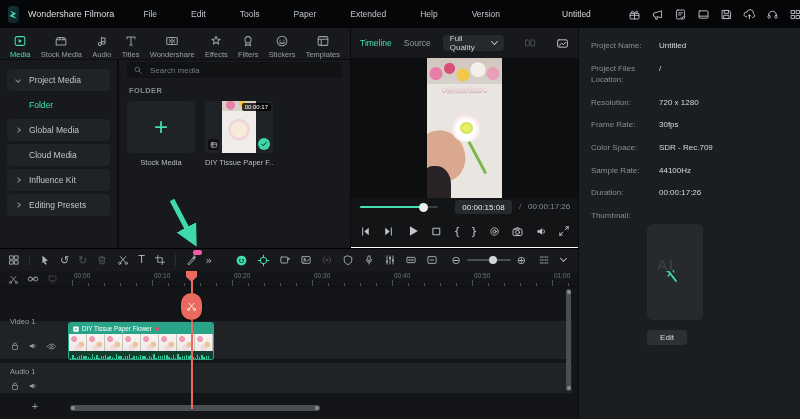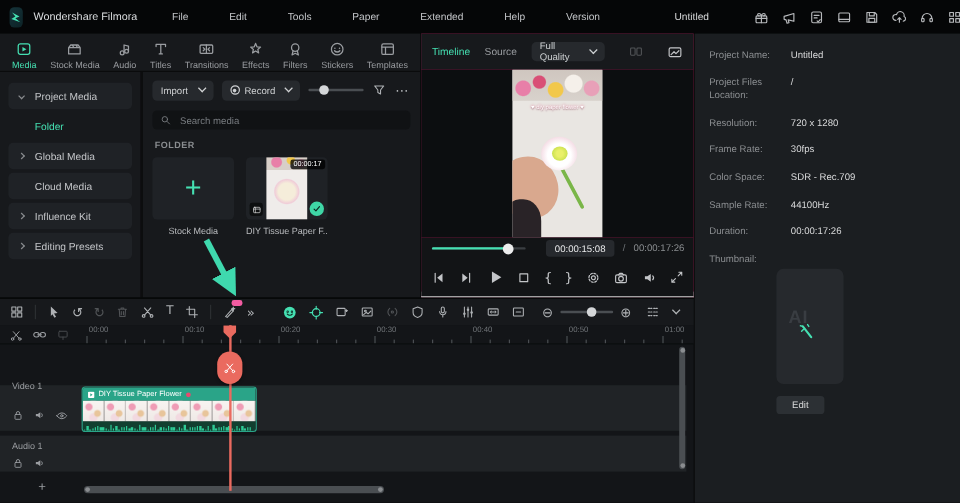--- a/index.html
+++ b/index.html
@@ -263,21 +263,21 @@
         <svg class="ic" width="14" height="14" viewBox="0 0 16 16">
           <path d="M3.5 5.5V3.5h9v2M8 3.5v9M6.5 12.5h3"></path>
         </svg>
         <span>Titles</span>
       </div>
       <div class="tab">
         <svg class="ic" width="14" height="14" viewBox="0 0 16 16">
           <rect x="2" y="4" width="12" height="8" rx="1"></rect>
           <path d="M8 4v8M5 6.5L6.5 8 5 9.5M11 6.5L9.5 8 11 9.5"></path>
         </svg>
-        <span>Transitions</span>
+        <span>Wondershare</span>
       </div>
       <div class="tab">
         <svg class="ic" width="14" height="14" viewBox="0 0 16 16">
           <path d="M8 2.5l1.3 3.2 3.4.3-2.6 2.2.8 3.3L8 9.7l-2.9 1.8.8-3.3L3.3 6l3.4-.3z"></path>
         </svg>
         <span>Effects</span>
       </div>
       <div class="tab">
         <svg class="ic" width="14" height="14" viewBox="0 0 16 16">
           <circle cx="8" cy="6.5" r="3.5"></circle>
@@ -320,42 +320,20 @@
         <i class="sidechev"></i>
         <span>Influence Kit</span>
       </div>
       <div class="side-item">
         <i class="sidechev"></i>
         <span>Editing Presets</span>
       </div>
     </div>
 
   <div class="abs media-panel">
-    <div class="mp-toolbar">
-      <div class="mp-btn">
-        <span>Import</span>
-          <span class="chev"></span>
-      </div>
-      <div class="mp-btn">
-        <span class="rec-dot">
-            <i></i>
-          </span>
-        <span>Record</span>
-          <span class="chev"></span>
-      </div>
-      <div class="mp-slider">
-          <i></i>
-        </div>
-      <span style="color:#aeb1b4">
-        <svg class="ic" width="12" height="12" viewBox="0 0 16 16">
-            <path d="M3 3.5h10L9.5 8v4.5l-3-1.8V8z"></path>
-          </svg>
-        </span>
-      <span class="tl-glyph" style="color:#aeb1b4">⋯</span>
-    </div>
     <div class="search">
       <svg class="ic" width="10" height="10" viewBox="0 0 16 16">
           <circle cx="7" cy="7" r="3.6"></circle>
           <path d="M9.8 9.8L13.2 13.2"></path>
         </svg>
       <input placeholder="Search media" style="">
     </div>
     <div class="folder-label">FOLDER</div>
     <div class="tiles">
       <div class="tile">

